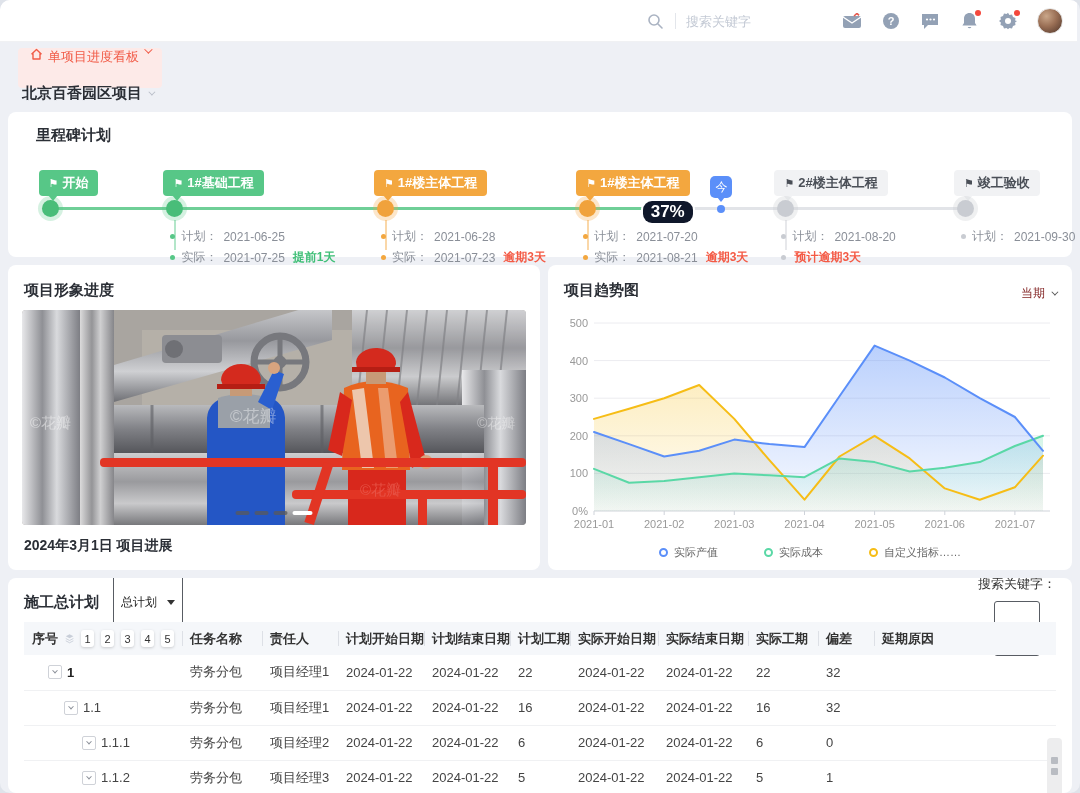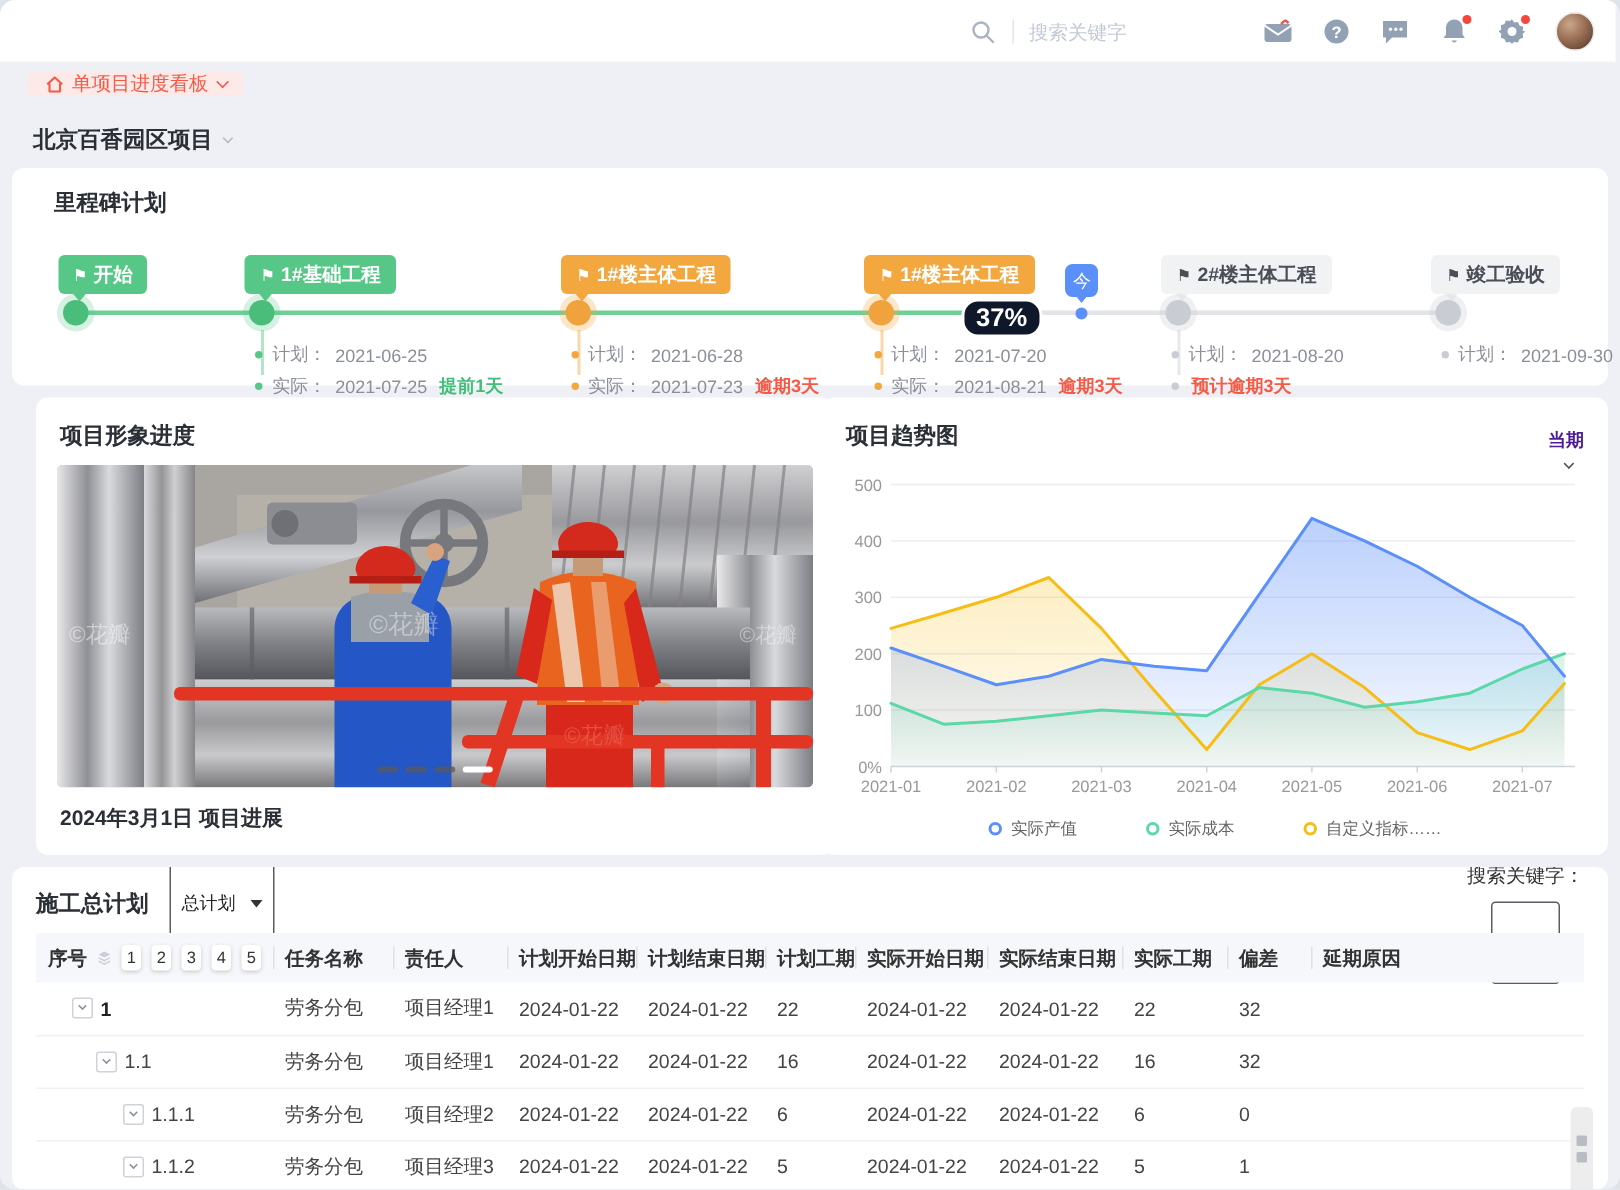--- a/index.html
+++ b/index.html
@@ -13,21 +13,21 @@
   .search-divider { width:1px; height:16px; background:#e3e6eb; }
   .search-input { border:none; outline:none; font-size:13px; color:#333; width:150px; background:transparent; }
   .search-input::placeholder { color:#c3c9d4; }
   .top-icons { position:absolute; right:14px; top:0; height:42px; display:flex; align-items:center; gap:19px; }
   .tico { position:relative; width:20px; height:20px; display:flex; align-items:center; justify-content:center; cursor:pointer; }
   .tico svg { display:block; }
   .reddot { position:absolute; top:-1px; right:-2px; width:6px; height:6px; border-radius:50%; background:#f5483c; }
   .avatar { width:26px; height:26px; border-radius:50%; background:radial-gradient(circle at 35% 30%,#caa78a 0%,#9a6f55 45%,#4c3328 100%); border:1px solid #e8e8e8; }
 
   
-  .board-btn { position:absolute; left:18px; top:48px; height:16px; display:inline-flex; align-items:center; gap:5px; padding:0 12px; background:#fdeae8; color:#f15b47; font-size:13px; border-radius:4px; cursor:pointer; }
+  .board-btn { position:absolute; left:18px; top:48px; height:40px; display:inline-flex; gap:5px; padding:0 12px; background:#fdeae8; color:#f15b47; font-size:13px; border-radius:4px; cursor:pointer; }
   .caret { display:inline-block; width:6px; height:6px; border-right:1.5px solid currentColor; border-bottom:1.5px solid currentColor; transform:rotate(45deg) translateY(-2px); }
   .proj-title { position:absolute; left:22px; top:84px; font-size:15px; font-weight:bold; color:#2b2f36; display:flex; align-items:center; gap:6px; cursor:pointer; }
   .proj-title .caret { color:#b9bec8; width:5px; height:5px; }
 
   
   .card { position:absolute; background:#fff; border-radius:8px; }
   .card-title { font-size:15px; font-weight:bold; color:#2b2f36; }
 
   
   .ms-card { left:8px; top:112px; width:1064px; height:145px; }
@@ -55,33 +55,33 @@
   .bdot.green { background:#57c787; } .bdot.orange { background:#f3a73f; } .bdot.gray { background:#c9ccd2; }
   .rmk-green { color:#3fbf77; font-weight:bold; margin-left:2px; }
   .rmk-red { color:#f45a45; font-weight:bold; margin-left:2px; }
   .pct-pill { position:absolute; top:51px; transform:translateX(-50%); background:#0f172a; color:#fff; font-size:17px; font-weight:bold; padding:1px 8px; border-radius:9px; box-shadow:0 0 0 2px #fff; z-index:3; }
   .today-marker { position:absolute; top:0; }
   .today-dot { position:absolute; left:-4px; top:55px; width:8px; height:8px; border-radius:50%; background:#5b8ff9; }
   .today-badge { position:absolute; left:-11px; top:26px; width:22px; height:22px; background:#5b8ff9; border-radius:5px; color:#fff; font-size:12px; display:flex; align-items:center; justify-content:center; }
   .today-badge::after { content:""; position:absolute; left:7px; bottom:-4px; border:4px solid transparent; border-top:5px solid #5b8ff9; border-bottom:none; }
 
   
-  .photo-card { left:24px; top:265px; width:532px; height:305px; }
+  .photo-card { left:8px; top:265px; width:532px; height:305px; }
   .photo-card .card-title { position:absolute; left:16px; top:16px; }
   .photo-box { position:absolute; left:14px; top:45px; width:504px; height:215px; border-radius:4px; overflow:hidden; }
   .photo-box svg { display:block; }
   .carousel { position:absolute; left:50%; bottom:10px; transform:translateX(-50%); display:flex; gap:5px; }
   .dash { width:14px; height:4px; border-radius:2px; background:rgba(90,90,90,.75); cursor:pointer; }
   .dash.active { width:20px; background:#fff; }
   .photo-caption { position:absolute; left:16px; top:272px; font-size:14px; font-weight:bold; color:#2b2f36; }
 
   
   .trend-card { left:548px; top:265px; width:524px; height:305px; }
   .trend-card .card-title { position:absolute; left:16px; top:16px; }
-  .period-dd { position:absolute; right:16px; top:20px; font-size:12px; font-weight:bold; color:#4c1d95; display:flex; align-items:center; gap:6px; cursor:pointer;flex-direction:column; }
+  .period-dd { position:absolute; right:16px; top:20px; font-size:12px; font-weight:normal; color:#7f1d1d; display:flex; align-items:center; gap:6px; cursor:pointer; }
   .period-dd .caret { width:5px; height:5px; color:#555; }
   #trend-svg { position:absolute; left:8px; top:44px; }
   #trend-svg text.ax { font-size:11px; fill:#999; font-family:"Liberation Sans",sans-serif; }
   .legend { position:absolute; left:0; right:0; bottom:10px; display:flex; justify-content:center; gap:46px; }
   .leg { display:flex; align-items:center; gap:6px; font-size:11px; color:#666; cursor:pointer; }
   .leg i { width:9px; height:9px; border-radius:50%; border:2.5px solid #999; background:#fff; }
 
   
   .plan-card { left:8px; top:578px; width:1064px; height:215px; overflow:hidden; }
   .plan-head { position:absolute; left:16px; top:10px; right:16px; height:28px; display:flex; align-items:center; }

